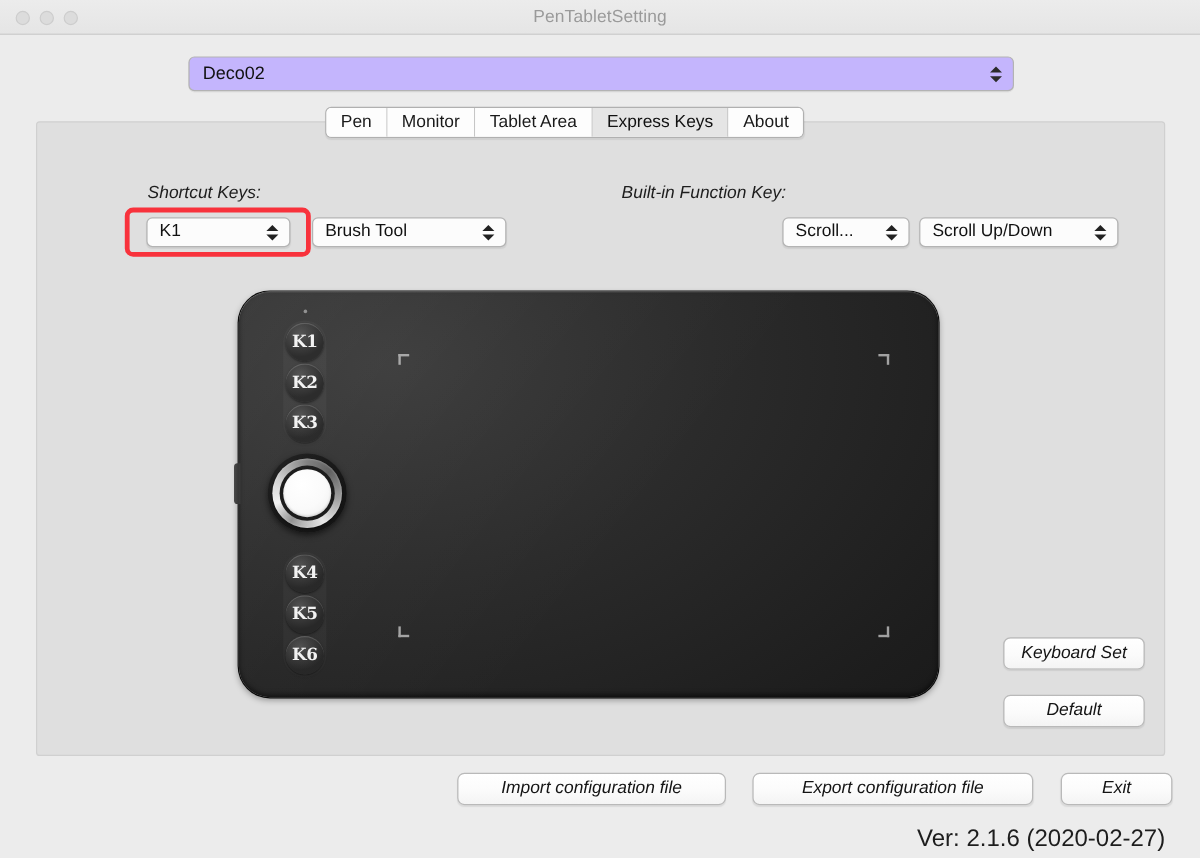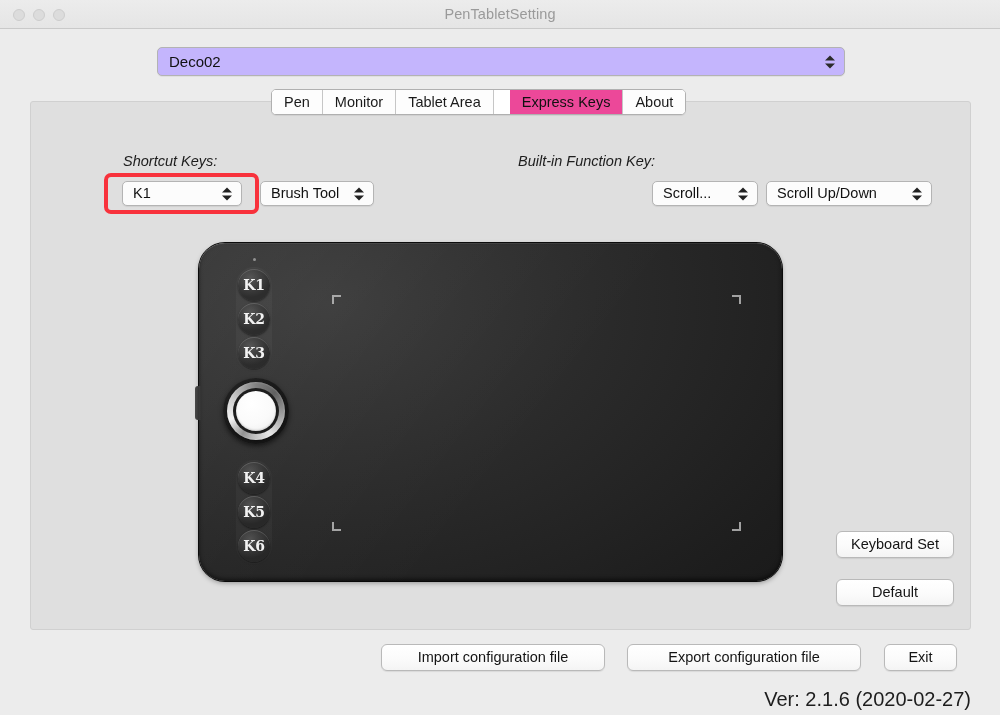--- a/index.html
+++ b/index.html
@@ -87,23 +87,22 @@
   .tab {
     height: 24px; line-height: 24px;
     padding: 0 12px;
     font-size: 14.5px; color: #1a1a1a;
     background: #fdfdfd;
     border-right: 1px solid #c6c6c6;
     white-space: nowrap;
   }
   .tab:last-child { border-right: none; }
   .tab.active {
-    background: #ec4899;
+    background: #e5e5e5;
     color: #111;
-    margin-left: 16px;
   }
 
   
   .panel {
     position: absolute; left: 30px; top: 101px;
     width: 941px; height: 529px;
     background: #dfdfdf;
     border: 1px solid #d0d0d0;
     border-radius: 3px;
   }
@@ -128,21 +127,21 @@
   }
   .combo .val {
     position: absolute; left: 10px; top: 0;
     line-height: 23px; font-size: 14.5px; color: #111;
     white-space: nowrap;
   }
   .combo .stepper i.up { border-bottom-color: #222; }
   .combo .stepper i.dn { border-top-color: #222; }
 
   .c-k1        { left: 122px; top: 181px; width: 120px; }
-  .c-brushtool { left: 260px; top: 181px; width: 114px; }
+  .c-brushtool { left: 260px; top: 181px; width: 162px; }
   .c-s1        { left: 520px; top: 181px; width: 118px; }
   .c-scroll    { left: 652px; top: 181px; width: 106px; }
   .c-scrollud  { left: 766px; top: 181px; width: 166px; padding-left: 40px; }
 
   
   .redbox {
     position: absolute;
     left: 104px; top: 173px;
     width: 155px; height: 41px;
     border: 4px solid #f8323c;
@@ -271,26 +270,27 @@
   .btn {
     position: absolute;
     height: 27px;
     background: linear-gradient(to bottom, #ffffff 0%, #fbfbfb 55%, #f4f4f4 100%);
     border: 1px solid #b9b9b9;
     border-radius: 6px;
     box-shadow: 0 1px 1px rgba(0,0,0,.08);
     font-size: 14.5px; color: #141414;
     line-height: 25px; text-align: center;
     white-space: nowrap;
+    font-style: italic;
   }
   .b-keyboard { left: 836px; top: 531px; width: 118px; }
   .b-default  { left: 836px; top: 579px; width: 118px; }
   .b-import   { left: 381px; top: 644px; width: 224px; }
   .b-export   { left: 627px; top: 644px; width: 234px; }
-  .b-exit     { left: 884px; top: 644px; width: 73px; }
+  .b-exit     { left: 884px; top: 644px; width: 93px; }
 
   .version {
     position: absolute;
     right: 29px; top: 688px;
     font-size: 20px; color: #1d1d1d;
     white-space: nowrap;
   }
 </style>
 </head>
 <body>

